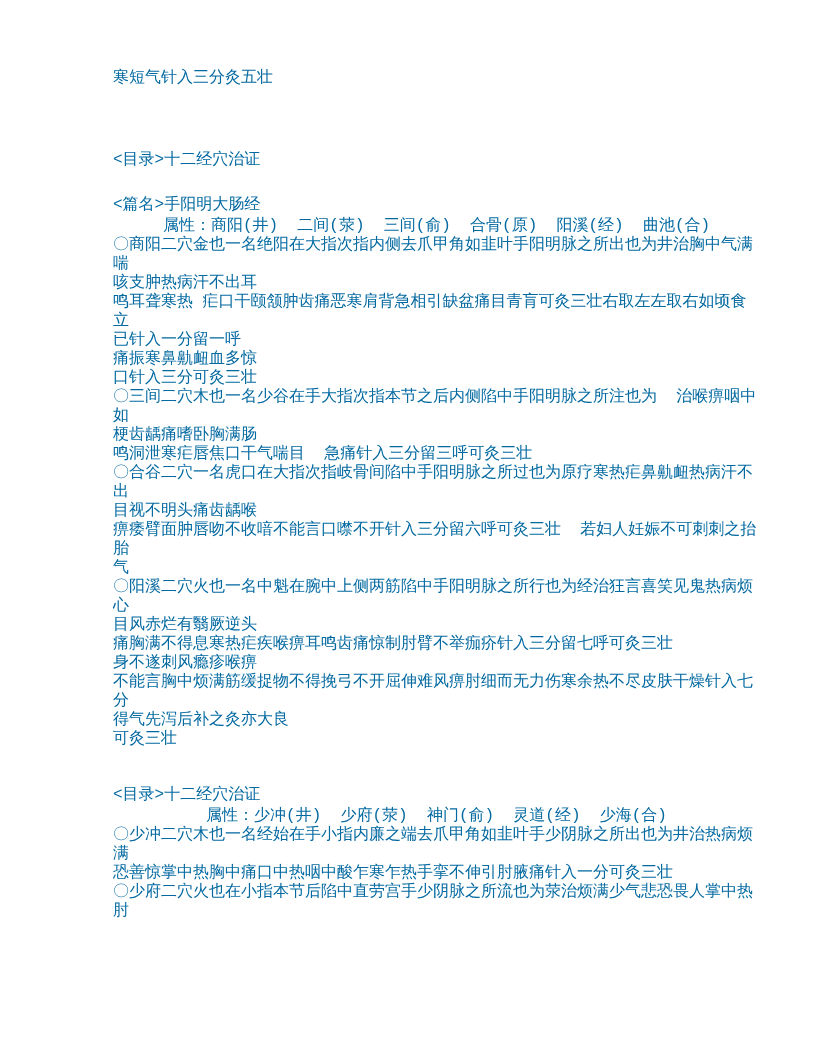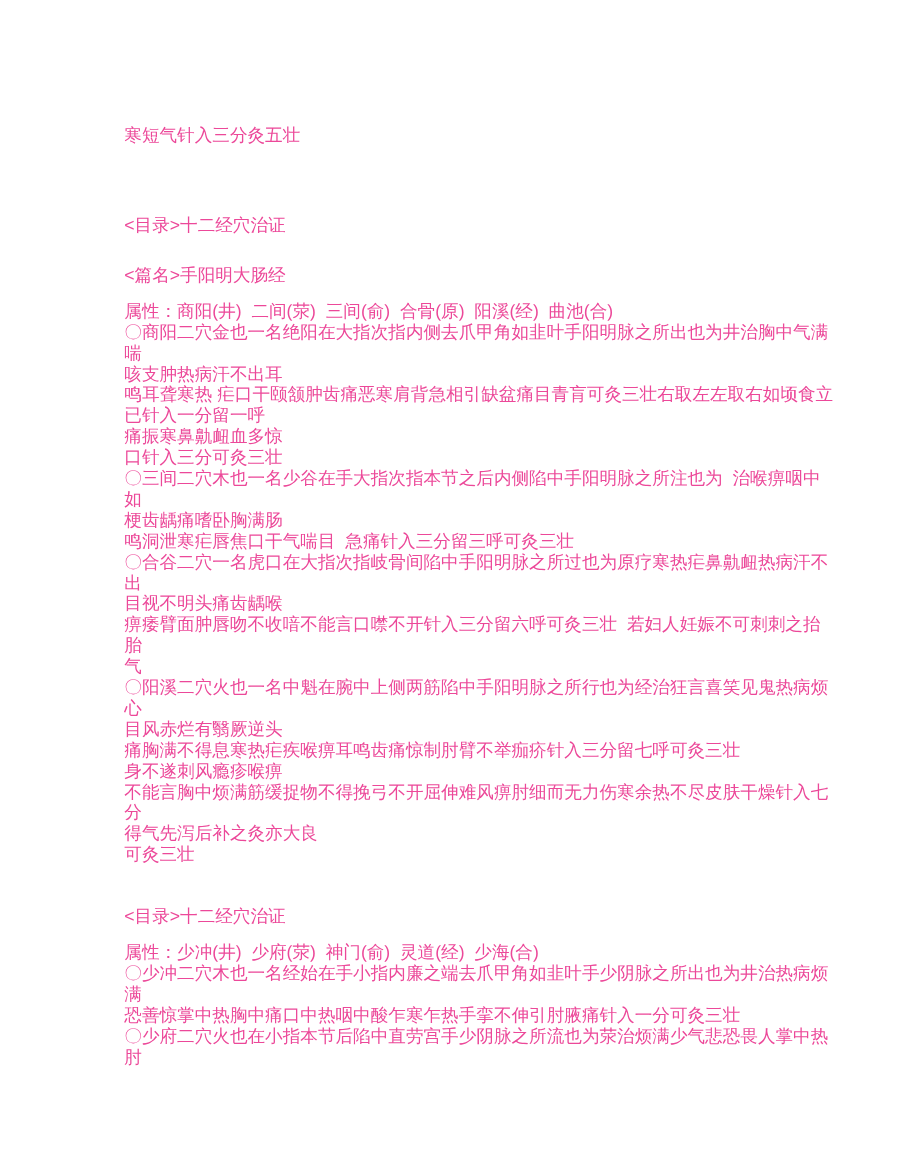--- a/index.html
+++ b/index.html
@@ -9,35 +9,35 @@
   }
   body {
     width: 816px;
     height: 1056px;
     overflow: hidden;
   }
   .page {
     box-sizing: border-box;
     width: 816px;
     height: 1056px;
-    padding: 114px 56px 0 113px;
+    padding: 69px 56px 0 113px;
     background: #ffffff;
-    font-family: Liberation Sans, sans-serif;
+    font-family: Liberation Mono, monospace;
     font-size: 16px;
     line-height: 19px;
-    color: #ec4899;
+    color: #0369a1;
   }
   .line {
     white-space: pre-wrap;
     min-height: 19px;
   }
   .sec1 { margin-top: 63px; }
   .sec2 { margin-top: 37px; }
   .line.title { margin-top: 26px; }
-  .line.attr  { margin-top: 14px; }
+  .line.attr  { margin-top: 2px; text-align: center; }
 </style>
 </head>
 <body>
 
 <div class="page">
 
   <div class="line">寒短气针入三分灸五壮</div>
 
   <section class="sec sec1">
     <div class="line toc">&lt;目录&gt;十二经穴治证</div>

